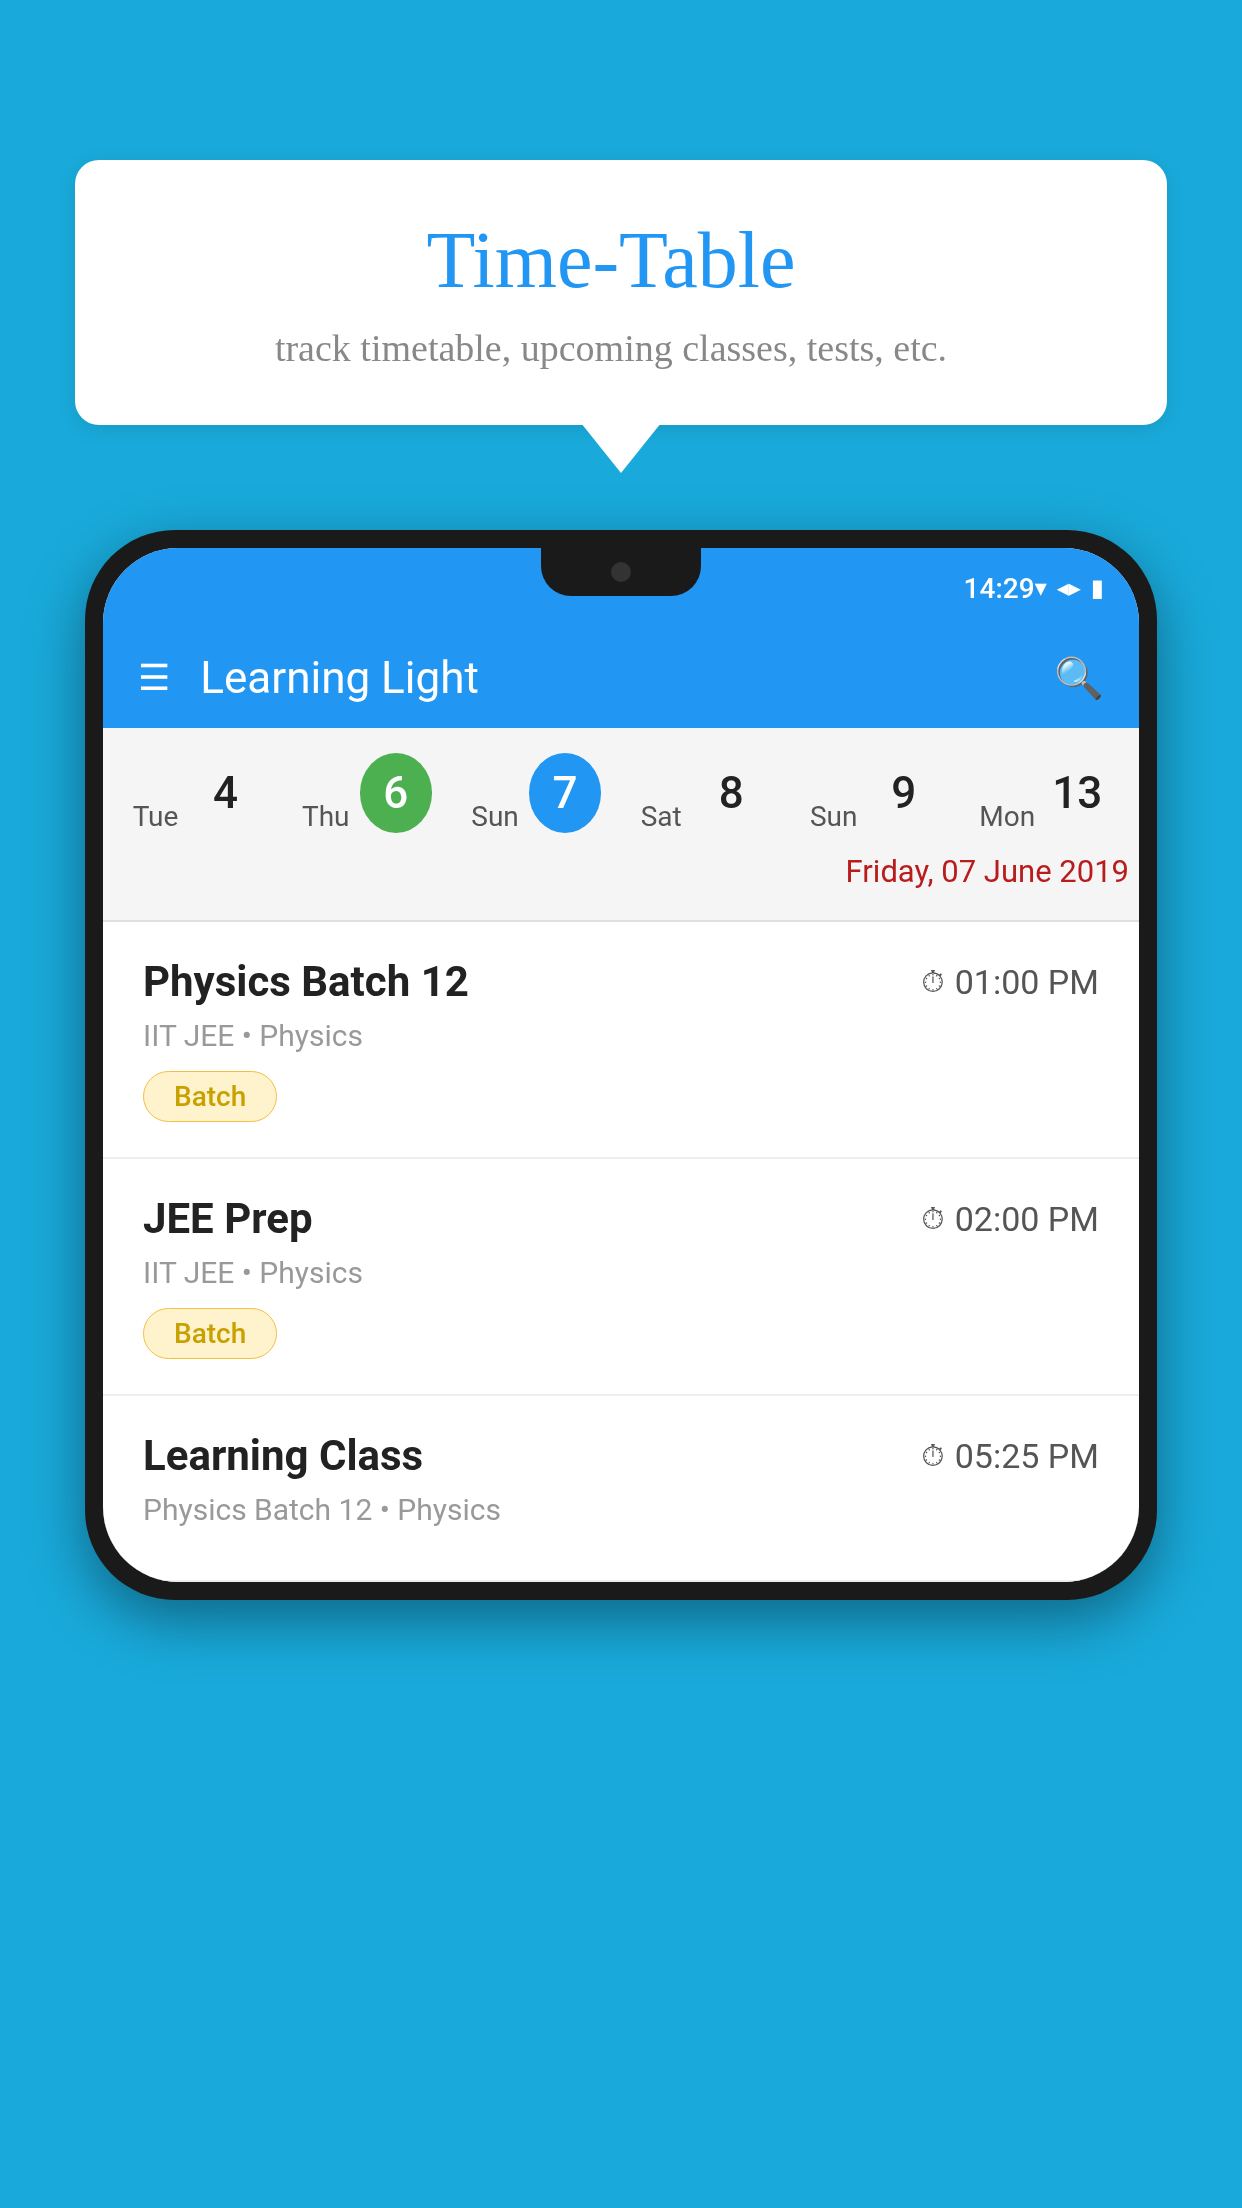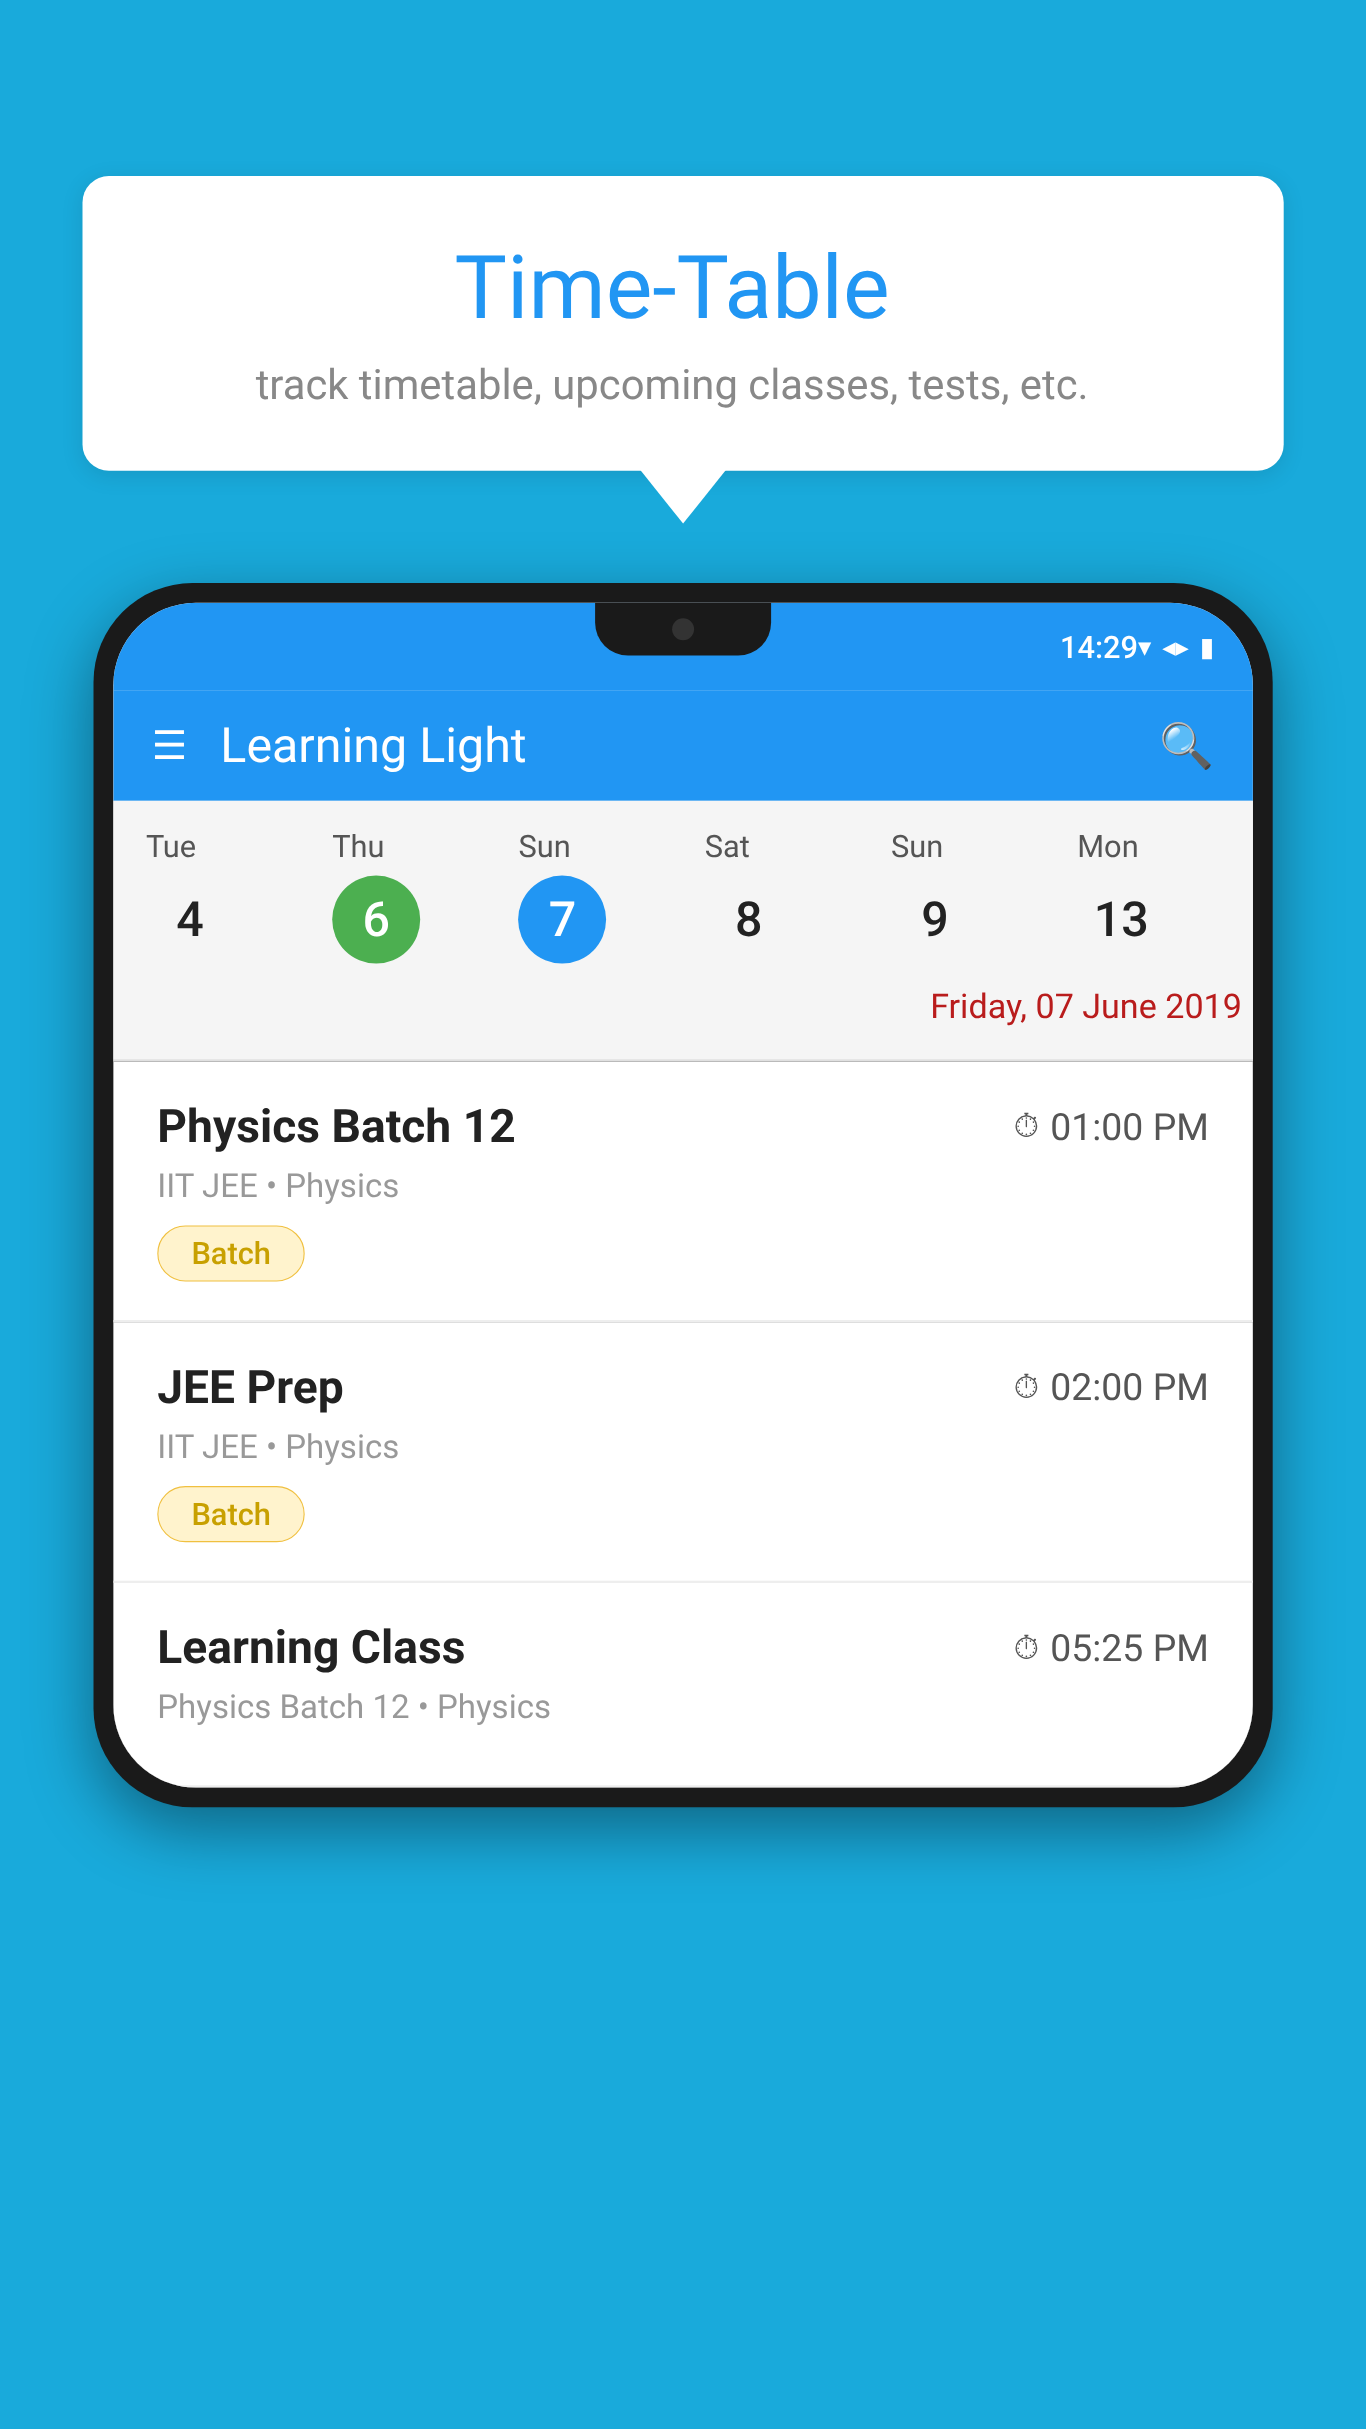--- a/index.html
+++ b/index.html
@@ -22,20 +22,21 @@
       right: 75px;
     }
 
     .speech-bubble {
       background: white;
       border-radius: 24px;
       padding: 55px 80px 55px 60px;
       text-align: center;
       position: relative;
       box-shadow: 0 4px 20px rgba(0,0,0,0.1);
+      font-family: Liberation Serif, serif;
     }
 
     .speech-bubble::after {
       content: '';
       position: absolute;
       bottom: -48px;
       left: 50%;
       transform: translateX(-50%);
       width: 0;
       height: 0;
@@ -166,22 +167,22 @@
     }
 
     .days-row {
       display: flex;
       justify-content: space-around;
       padding: 5px 0;
     }
 
     .day-col {
       display: flex;
-      flex-direction: column;
-      align-items: flex-start;
+      flex-direction: row;
+      align-items: flex-end;
       gap: 10px;
       width: 130px;
     }
 
     .day-name {
       font-size: 28px;
       color: #555;
       font-weight: 400;
     }
 

